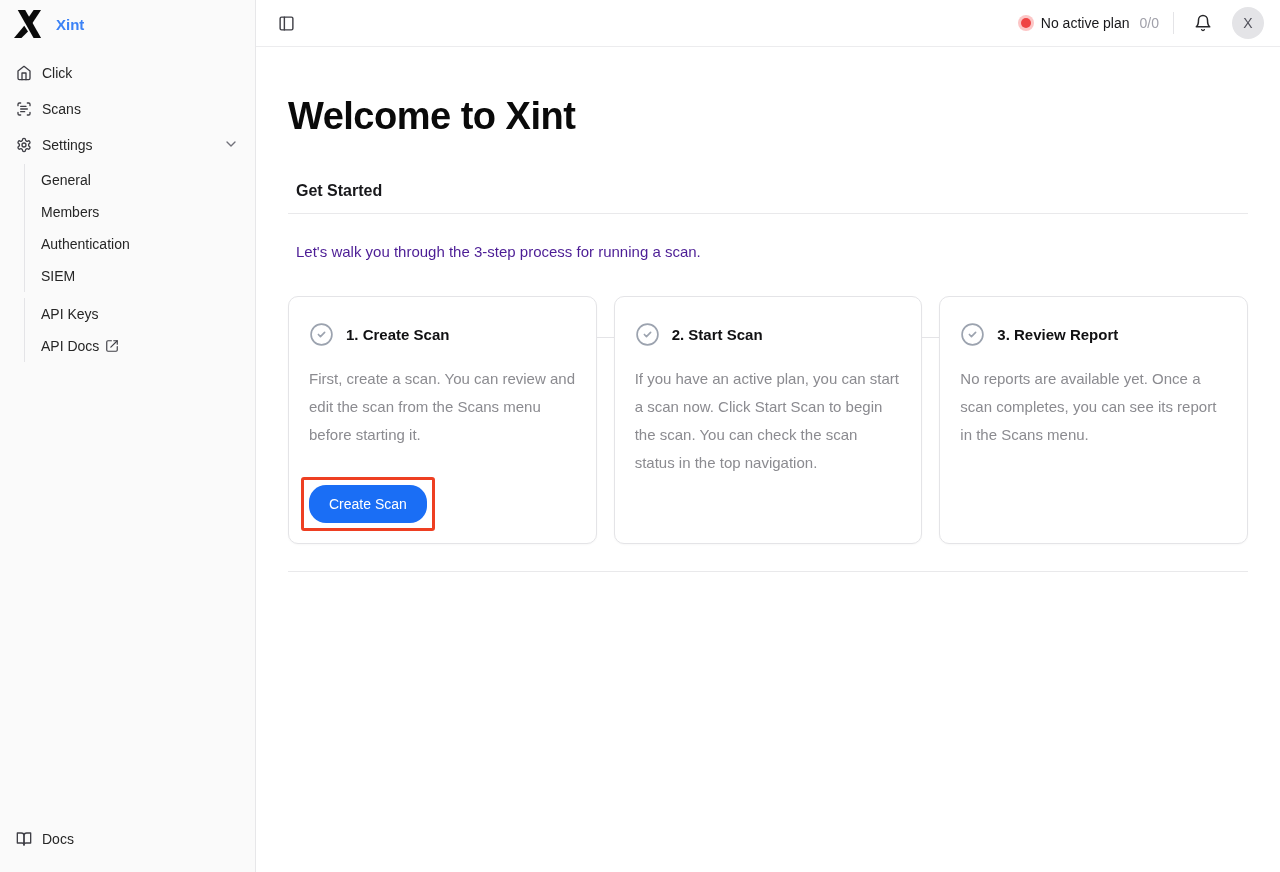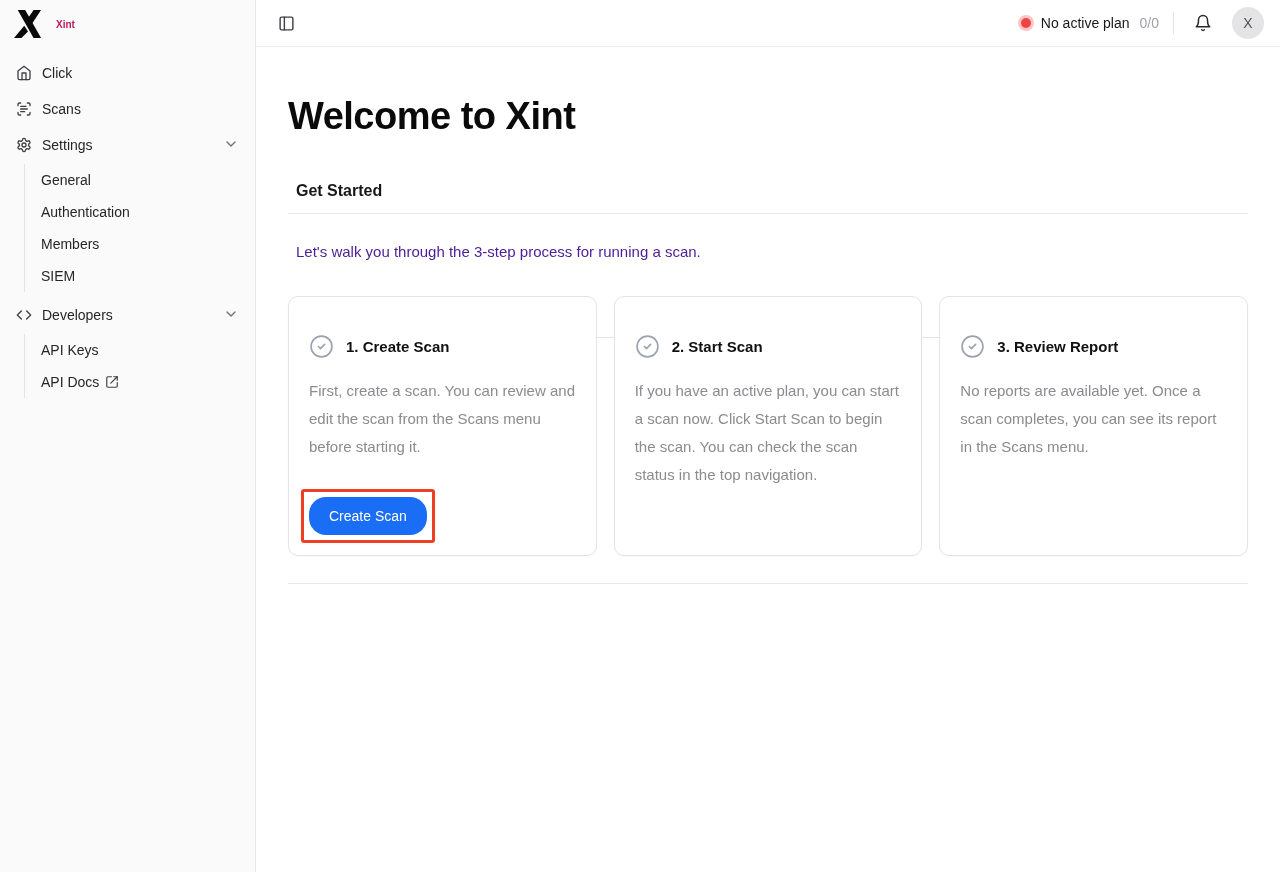--- a/index.html
+++ b/index.html
@@ -3,21 +3,21 @@
 <meta charset="utf-8">
 <style>
   * { margin:0; padding:0; box-sizing:border-box; }
   html,body { width:1280px; height:872px; font-family:"Liberation Sans","DejaVu Sans",sans-serif; color:#18181b; background:#fff; overflow:hidden; }
   .app { display:flex; width:100%; height:100%; }
 
   
   .sidebar { width:256px; min-width:256px; height:100%; background:#fafafa; border-right:1px solid #e7e7e9; display:flex; flex-direction:column; }
   .logo-row { display:flex; align-items:center; gap:12px; padding:10px 12px; height:48px; }
   .logo-mark { width:32px; height:30px; display:flex; align-items:center; justify-content:center; }
-  .logo-text { font-size:10px; font-weight:700; color:#be185d; }
+  .logo-text { font-size:15px; font-weight:700; color:#3b82f6; }
   .nav { padding:8px 12px 0 12px; flex:0 0 auto; }
   .nav-item { display:flex; align-items:center; gap:10px; height:34px; margin-bottom:2px; padding:0 4px; border-radius:6px; font-size:14px; color:#262626; cursor:pointer; }
   .nav-item svg { width:16px; height:16px; stroke:#3f3f46; flex:0 0 auto; }
   .nav-item .chev { margin-left:auto; }
   .nav-item .chev svg { width:16px; height:16px; stroke:#71717a; }
   .sub-list { border-left:1px solid #e4e4e7; margin:2px 0 6px 12px; }
   .sub-item { display:flex; align-items:center; gap:6px; height:32px; padding-left:16px; font-size:14px; color:#262626; border-radius:6px; cursor:pointer; }
   .sub-item svg { width:14px; height:14px; stroke:#3f3f46; }
   .sidebar-spacer { flex:1 1 auto; }
   .sidebar-footer { padding:0 12px 14px 12px; }
@@ -39,21 +39,21 @@
 
   .content { padding:48px 32px 0 32px; }
   .page-title { font-size:38px; font-weight:800; letter-spacing:-0.5px; color:#0a0a0a; }
   .section-head { margin-top:44px; padding:0 8px; font-size:16px; font-weight:700; color:#18181b; }
   .hr { height:1px; background:#e9e9eb; margin-top:13px; }
   .intro { margin:29px 8px 0 8px; font-size:15px; color:#4c1d95; }
 
   .cards-row { display:flex; align-items:stretch; margin-top:36px; }
   .card { flex:1 1 0; border:1px solid #e4e4e7; border-radius:10px; background:#fff; min-height:237px; padding:20px; box-shadow:0 1px 2px rgba(0,0,0,0.03); }
   .connector { width:17px; min-width:17px; height:1px; background:#e4e4e7; margin-top:41px; }
-  .card-title-row { display:flex; align-items:center; gap:12px; margin-top:17px; }
+  .card-title-row { display:flex; align-items:center; gap:12px; margin-top:5px; }
   .step-icon svg { width:25px; height:25px; stroke:#9ca3af; display:block; }
   .card-title { font-size:15px; font-weight:700; color:#111113; }
   .card-desc { margin-top:18px; font-size:15px; line-height:28px; color:#8b8b90; }
   .btn-wrap { position:relative; display:inline-block; margin-top:36px; }
   .btn-primary { height:38px; padding:0 20px; background:#1a6ef5; color:#fff; border:none; border-radius:17px; font-size:14px; font-family:inherit; font-weight:500; cursor:pointer; }
   .red-box { position:absolute; left:-8px; right:-8px; top:-8px; bottom:-8px; border:3px solid #ee3f22; border-radius:3px; pointer-events:none; }
   .bottom-hr { height:1px; background:#e9e9eb; margin-top:27px; }
 </style>
 </head>
 <body>
@@ -100,56 +100,55 @@
         <span>Settings</span>
         <span class="chev"><svg viewBox="0 0 24 24" fill="none" stroke-width="2" stroke-linecap="round" stroke-linejoin="round">
               <path d="m6 9 6 6 6-6"></path>
             </svg></span>
       </div>
       <div class="sub-list">
         <div class="sub-item">
             <span>General</span>
           </div>
         <div class="sub-item">
+            <span>Members</span>
+          </div>
+        <div class="sub-item">
             <span>Authentication</span>
           </div>
         <div class="sub-item">
-            <span>Members</span>
-          </div>
-        <div class="sub-item">
             <span>SIEM</span>
           </div>
-      </div>
-      <div class="nav-item">
-        <svg viewBox="0 0 24 24" fill="none" stroke-width="2" stroke-linecap="round" stroke-linejoin="round">
-            <polyline points="16 18 22 12 16 6"></polyline>
-            <polyline points="8 6 2 12 8 18"></polyline>
-          </svg>
-        <span>Developers</span>
-        <span class="chev"><svg viewBox="0 0 24 24" fill="none" stroke-width="2" stroke-linecap="round" stroke-linejoin="round">
-              <path d="m6 9 6 6 6-6"></path>
-            </svg></span>
       </div>
       <div class="sub-list">
         <div class="sub-item">
             <span>API Keys</span>
           </div>
         <div class="sub-item">
           <span>API Docs</span>
           <svg viewBox="0 0 24 24" fill="none" stroke-width="2" stroke-linecap="round" stroke-linejoin="round">
               <path d="M21 13v6a2 2 0 0 1-2 2H5a2 2 0 0 1-2-2V5a2 2 0 0 1 2-2h6"></path>
               <path d="m10 14 11-11"></path>
               <path d="M15 3h6v6"></path>
             </svg>
         </div>
       </div>
     </nav>
 
     <div class="sidebar-spacer"></div>
 
+    <div class="sidebar-footer">
+      <div class="nav-item">
+        <svg viewBox="0 0 24 24" fill="none" stroke-width="2" stroke-linecap="round" stroke-linejoin="round">
+            <path d="M2 3h6a4 4 0 0 1 4 4v14a3 3 0 0 0-3-3H2z"></path>
+            <path d="M22 3h-6a4 4 0 0 0-4 4v14a3 3 0 0 1 3-3h7z"></path>
+          </svg>
+        <span>Docs</span>
+      </div>
+    </div>
   </aside>
 
   <div class="main">
 
     <header class="topbar">
       <div class="panel-btn">
         <svg viewBox="0 0 24 24" fill="none" stroke-width="2" stroke-linecap="round" stroke-linejoin="round">
             <rect width="18" height="18" x="3" y="3" rx="2"></rect>
             <path d="M9 3v18"></path>
           </svg>

